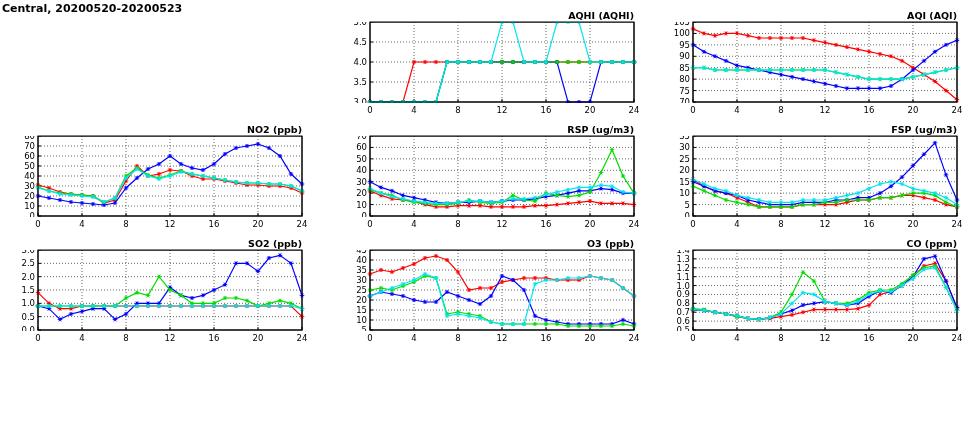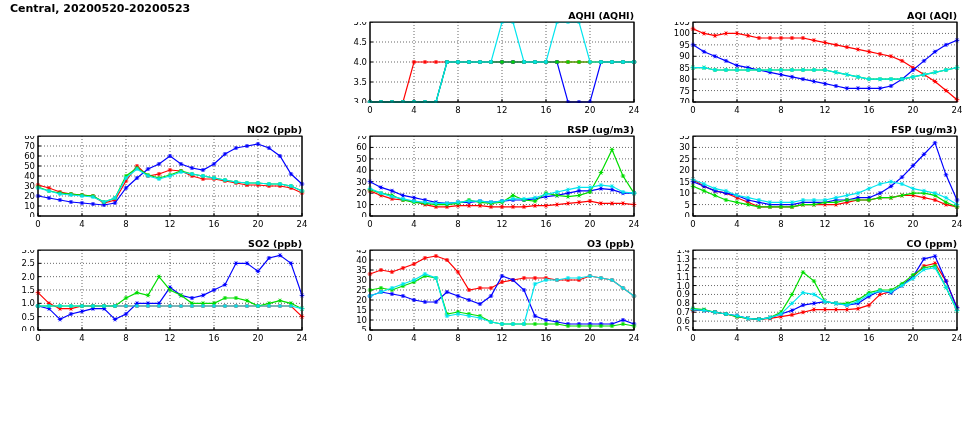--- a/index.html
+++ b/index.html
@@ -9,21 +9,21 @@
   }
   body {
     width: 975px;
     height: 447px;
     font-family: "DejaVu Sans", sans-serif;
     position: relative;
     overflow: hidden;
   }
   #title {
     position: absolute;
-    left: 10px;
+    left: 2px;
     top: 2px;
     font-size: 11px;
     font-weight: bold;
     color: #000;
     letter-spacing: 0px;
     white-space: nowrap;
   }
   .panel {
     position: absolute;
   }

